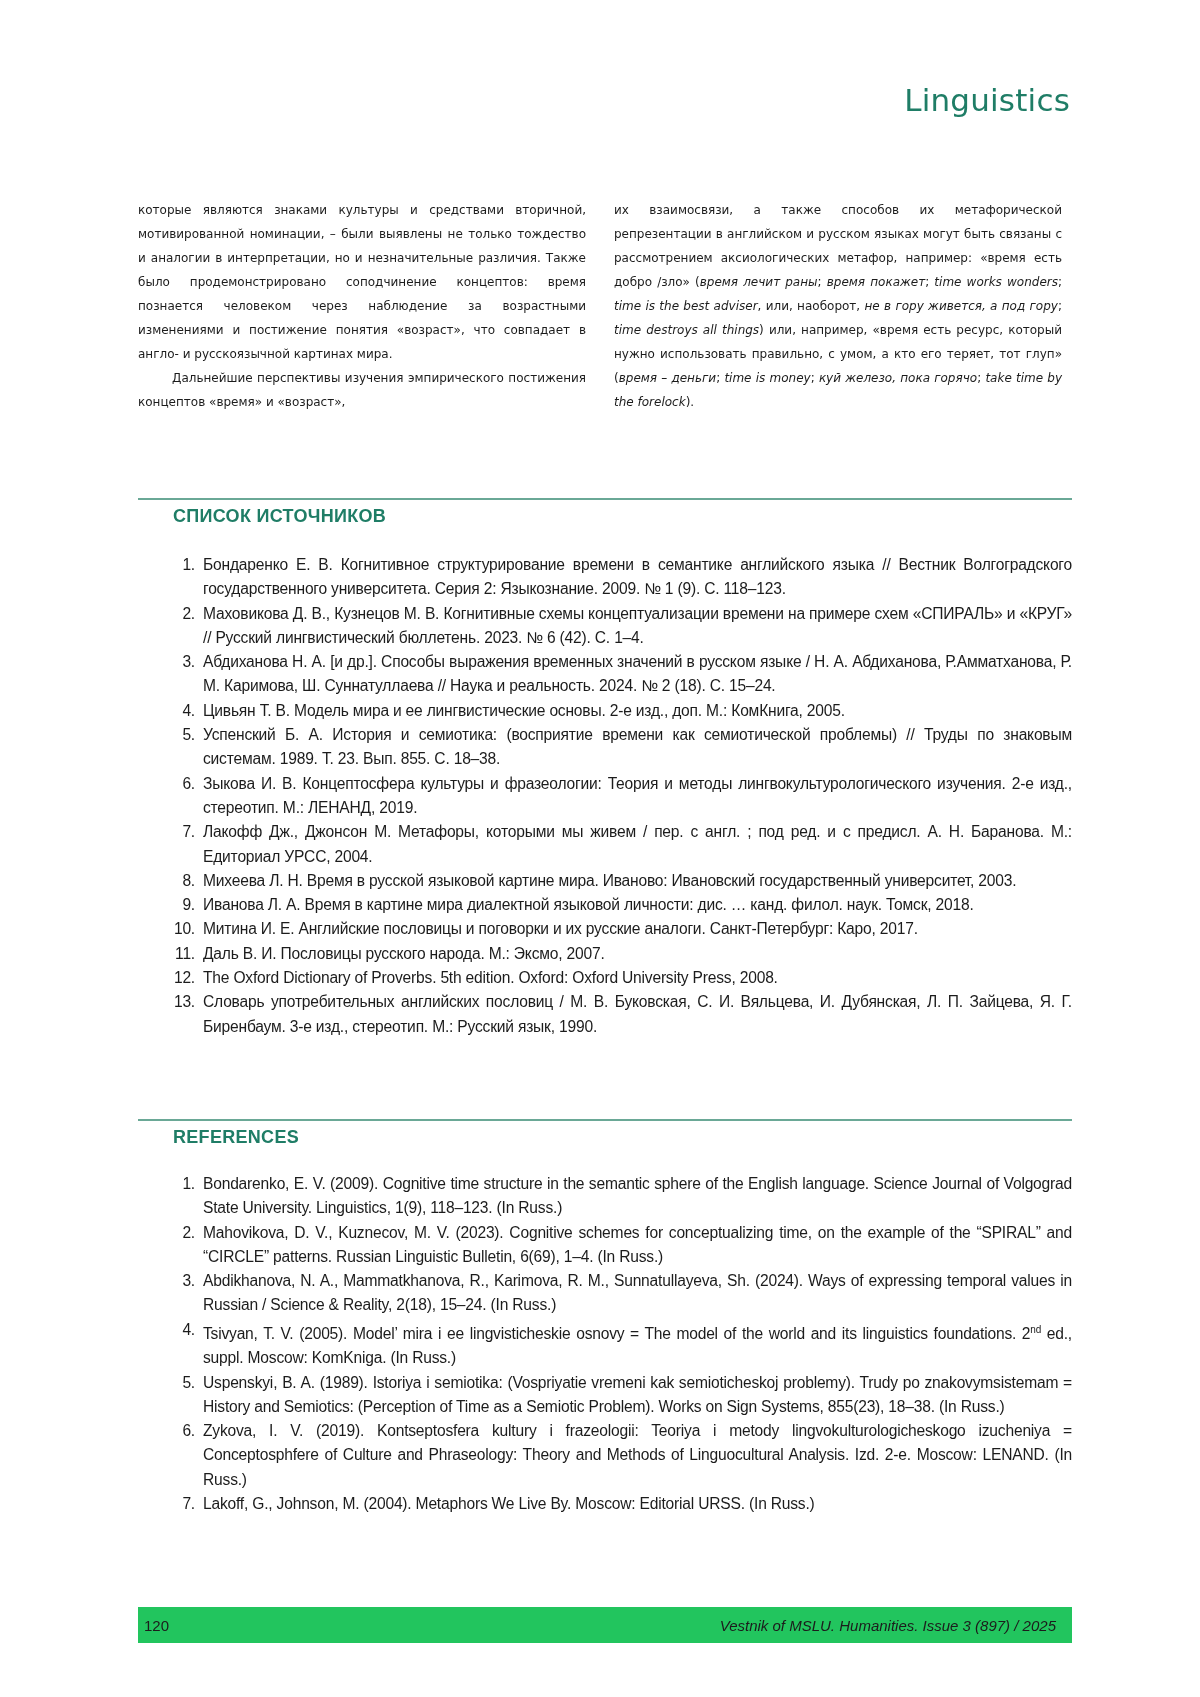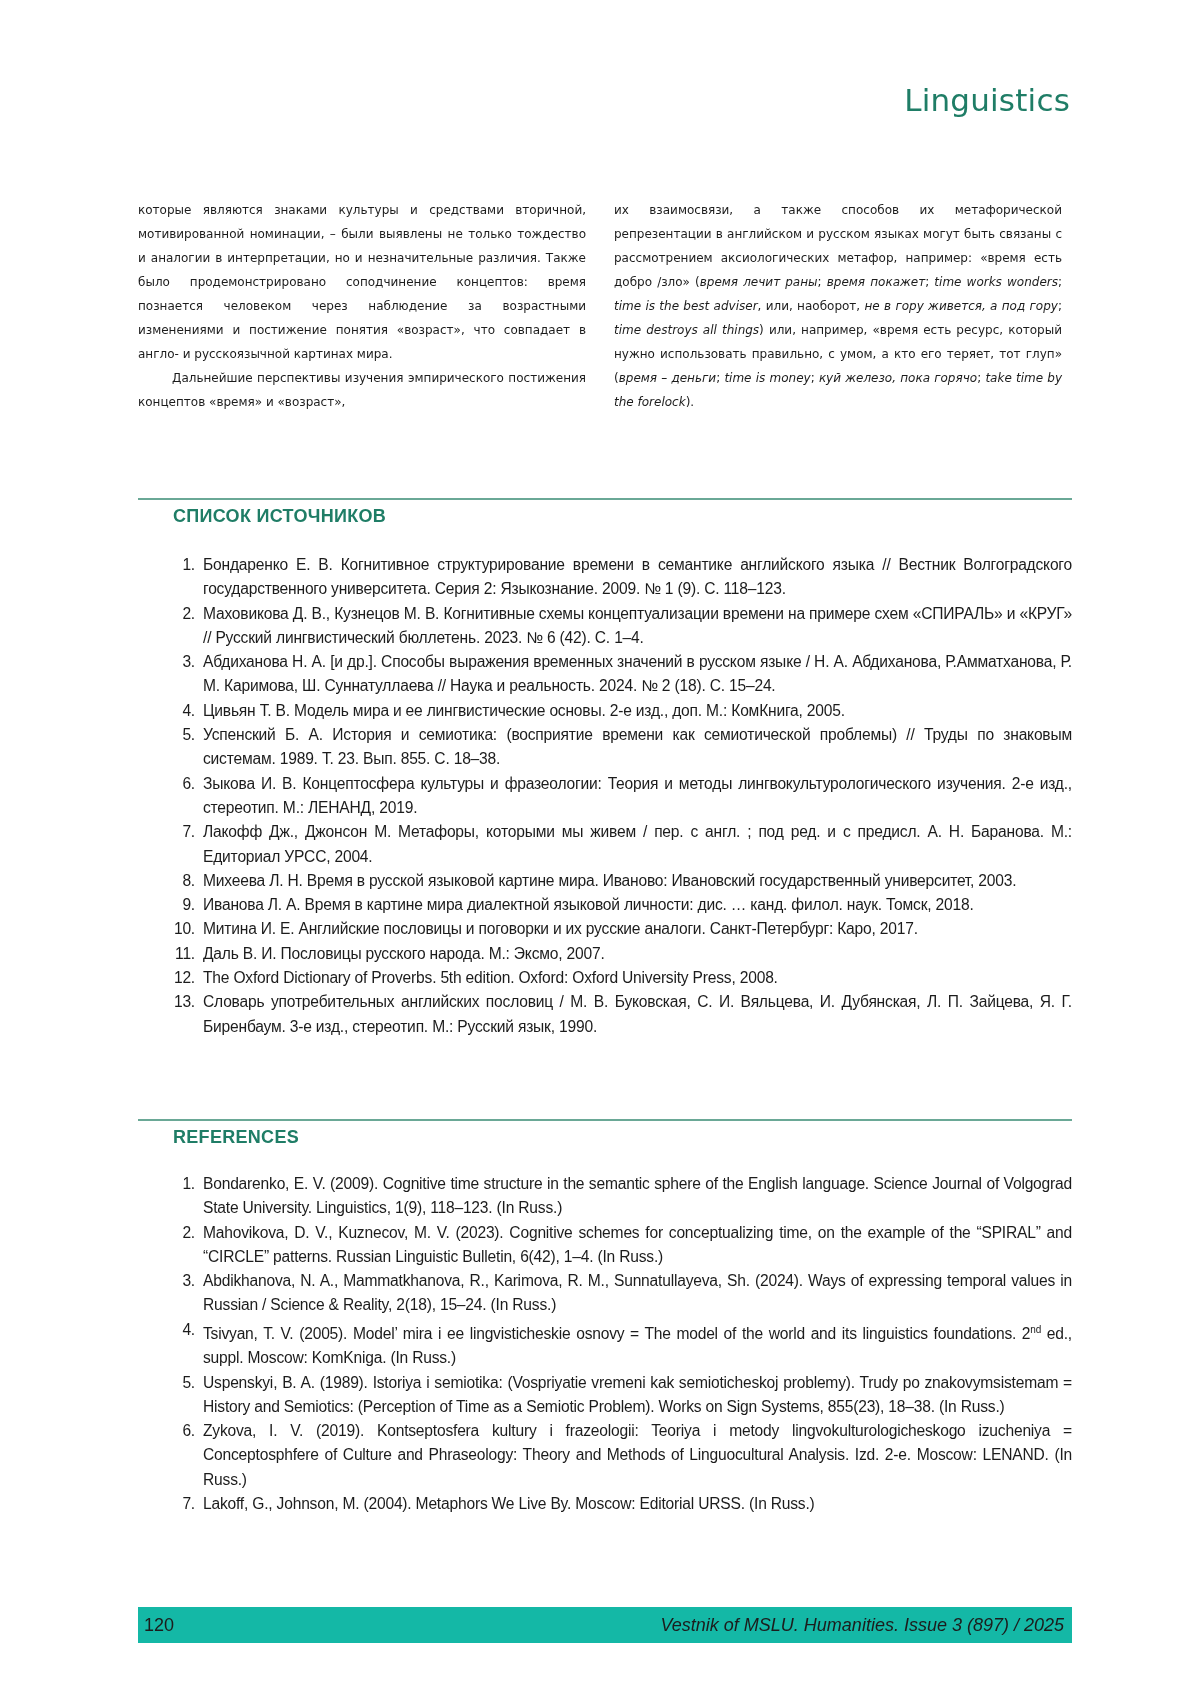--- a/index.html
+++ b/index.html
@@ -9,21 +9,21 @@
   .col { width: 448px; font-size: 12px; line-height: 24px; text-align: justify; font-family: "DejaVu Sans", sans-serif; }
   .col p { margin: 0; }
   .col p.indent { text-indent: 34px; }
   .col em { font-style: italic; }
   .section { position: absolute; left: 138px; width: 934px; }
   .rule { height: 2px; background: #6aa896; width: 934px; }
   .section-title { margin: 6px 0 0 35px; font-size: 18px; font-weight: bold; color: #1f7d66; letter-spacing: 0.3px; font-family: "Liberation Sans", sans-serif; }
   ol.refs { list-style: none; margin: 0; padding: 0 0 0 33px; }
   ol.refs li { position: relative; padding-left: 32px; font-size: 15.6px; line-height: 24.3px; text-align: justify; font-family: "Liberation Sans", sans-serif; letter-spacing: -0.2px; }
   ol.refs li .num { position: absolute; left: 0; top: 0; width: 24px; text-align: right; }
-  .footer { position: absolute; top: 1607px; left: 138px; width: 934px; height: 36px; background: #14b8a6; display: flex; justify-content: space-between; align-items: center; font-size: 18px; box-sizing: border-box; padding: 0 8px 0 6px; }
+  .footer { position: absolute; top: 1607px; left: 138px; width: 934px; height: 36px; background: #22c55e; display: flex; justify-content: space-between; align-items: center; font-size: 15px; box-sizing: border-box; padding: 0 16px 0 6px; }
   .footer .journal { font-style: italic; }
 </style>
 </head>
 <body>
 
 <div class="page-header">Linguistics</div>
 
 <div class="columns">
   <div class="col">
     <p>которые являются знаками культуры и средства­ми вторичной, мотивированной номинации, – были выявлены не только тождество и аналогии в интерпретации, но и незначительные различия. Также было продемонстрировано соподчинение концептов: время познается человеком через на­блюдение за возрастными изменениями и пости­жение понятия «возраст», что совпадает в англо- и русскоязычной картинах мира.</p>
@@ -52,21 +52,21 @@
     <li><span class="num">12.</span><span>The Oxford Dictionary of Proverbs. 5th edition. Oxford: Oxford University Press, 2008.</span></li>
     <li><span class="num">13.</span><span>Словарь употребительных английских пословиц / М. В. Буковская, С. И. Вяльцева, И. Дубянская, Л. П. Зайцева, Я. Г. Биренбаум. 3-е изд., стереотип. М.: Русский язык, 1990.</span></li>
   </ol>
 </div>
 
 <div class="section" style="top:1119px;">
   <div class="rule"></div>
   <div class="section-title">REFERENCES</div>
   <ol class="refs" style="margin-top:24px;">
     <li><span class="num">1.</span><span>Bondarenko, E. V. (2009). Cognitive time structure in the semantic sphere of the English language. Science Journal of Volgograd State University. Linguistics, 1(9), 118–123. (In Russ.)</span></li>
-    <li><span class="num">2.</span><span>Mahovikova, D. V., Kuznecov, M. V. (2023). Cognitive schemes for conceptualizing time, on the example of the “SPIRAL” and “CIRCLE” patterns. Russian Linguistic Bulletin, 6(42), 1–4. (In Russ.)</span></li>
+    <li><span class="num">2.</span><span>Mahovikova, D. V., Kuznecov, M. V. (2023). Cognitive schemes for conceptualizing time, on the example of the “SPIRAL” and “CIRCLE” patterns. Russian Linguistic Bulletin, 6(69), 1–4. (In Russ.)</span></li>
     <li><span class="num">3.</span><span>Abdikhanova, N. A., Mammatkhanova, R., Karimova, R. M., Sunnatullayeva, Sh. (2024). Ways of expressing temporal values in Russian / Science &amp; Reality, 2(18), 15–24. (In Russ.)</span></li>
     <li><span class="num">4.</span><span>Tsivyan, T. V. (2005). Model’ mira i ee lingvisticheskie osnovy = The model of the world and its linguistics foundations. 2</span><sup style="font-size:10px;">nd</sup><span> ed., suppl. Moscow: KomKniga. (In Russ.)</span></li>
     <li><span class="num">5.</span><span>Uspenskyi, B. A. (1989). Istoriya i semiotika: (Vospriyatie vremeni kak semioticheskoj problemy). Trudy po znakovymsistemam = History and Semiotics: (Perception of Time as a Semiotic Problem). Works on Sign Systems, 855(23), 18–38. (In Russ.)</span></li>
     <li><span class="num">6.</span><span>Zykova, I. V. (2019). Kontseptosfera kultury i frazeologii: Teoriya i metody lingvokulturologicheskogo izucheniya = Conceptosphfere of Culture and Phraseology: Theory and Methods of Linguocultural Analysis. Izd. 2-e. Moscow: LENAND. (In Russ.)</span></li>
     <li><span class="num">7.</span><span>Lakoff, G., Johnson, M. (2004). Metaphors We Live By. Moscow: Editorial URSS. (In Russ.)</span></li>
   </ol>
 </div>
 
 <div class="footer">
   <span>120</span>

